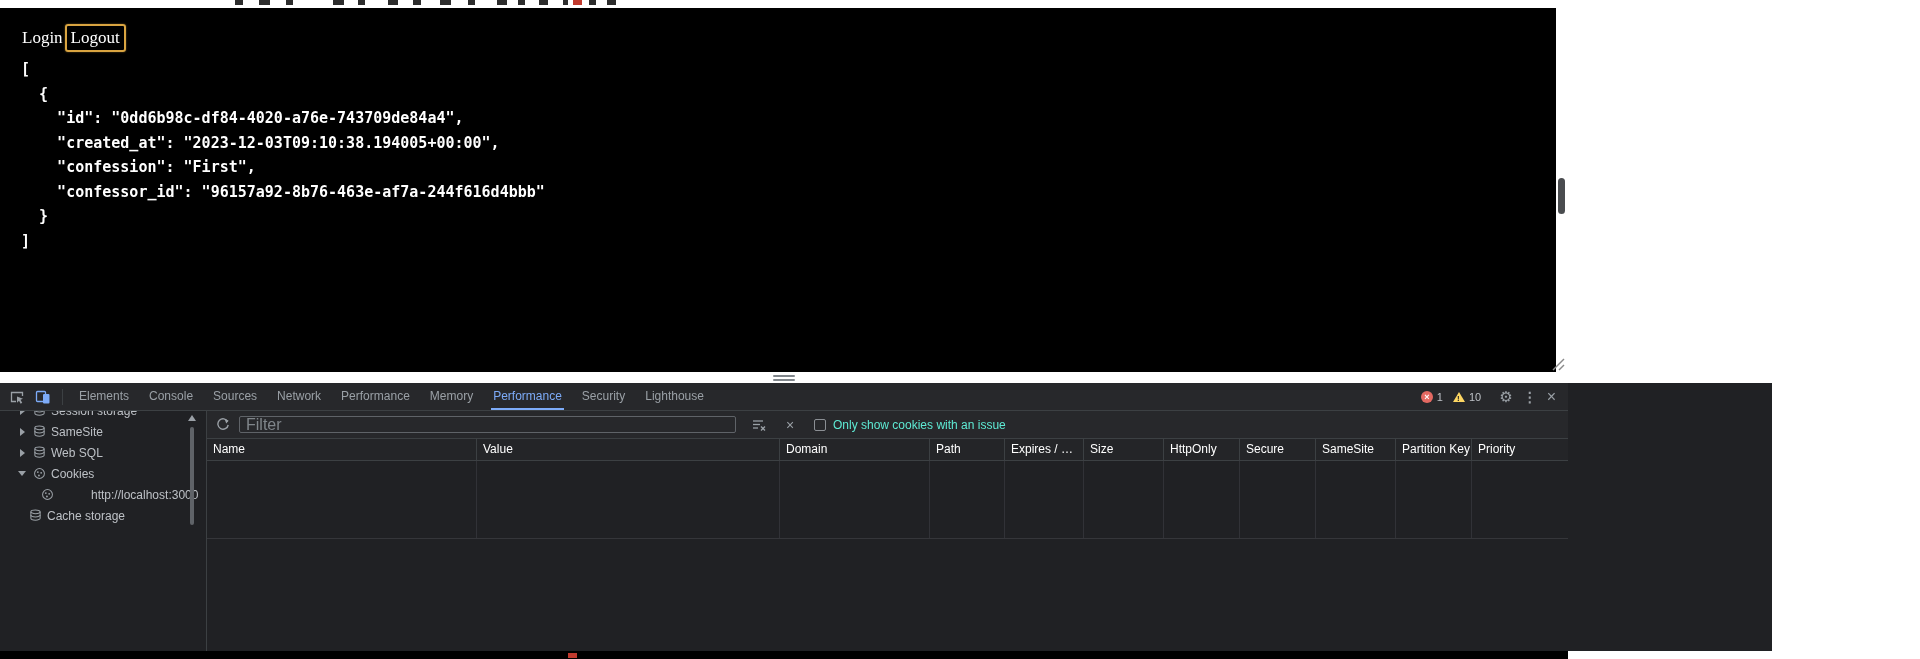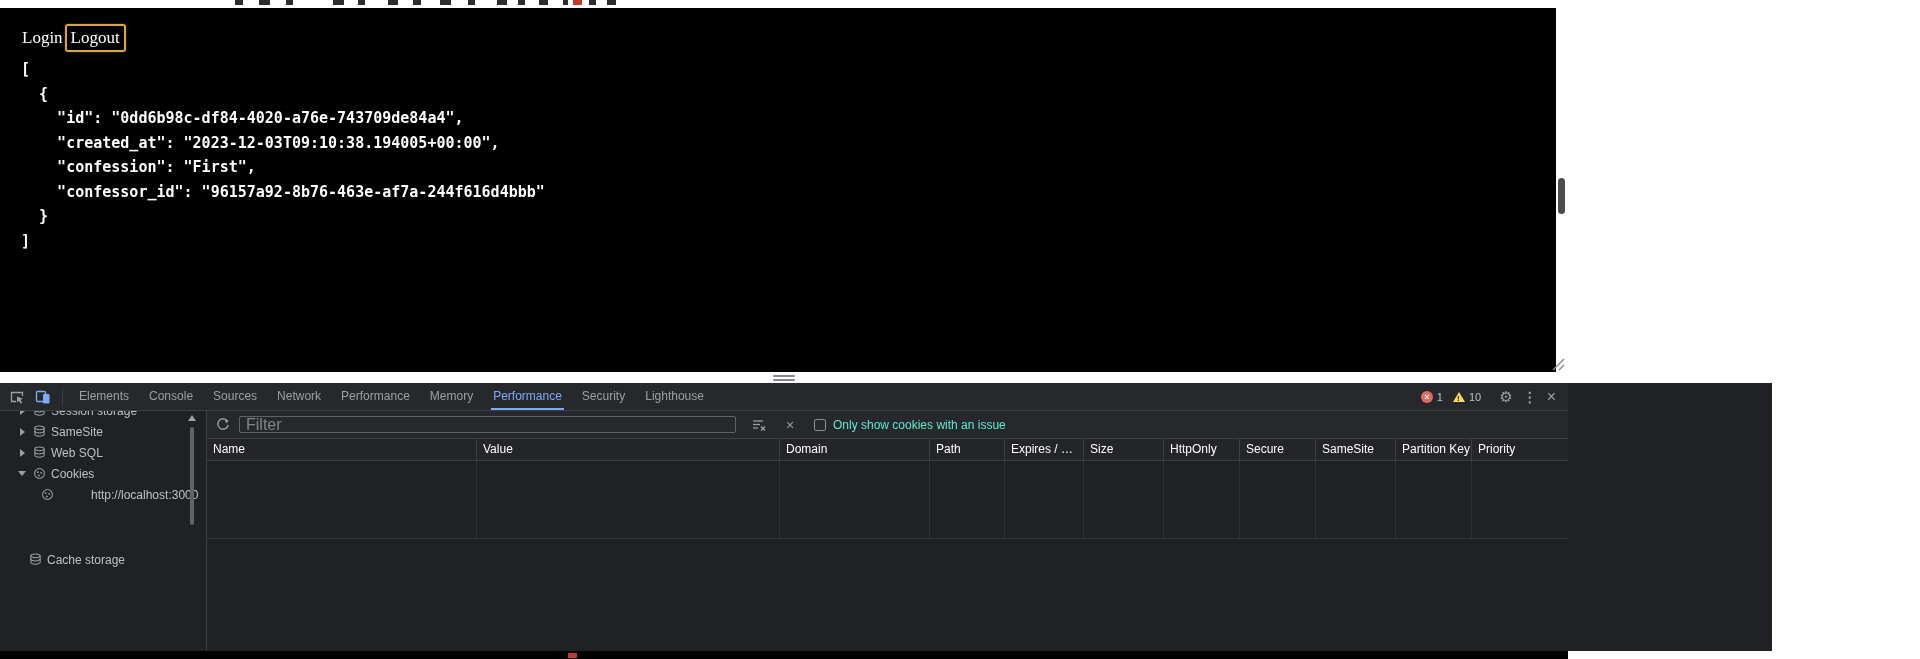--- a/index.html
+++ b/index.html
@@ -51,21 +51,21 @@
               border-right:6px solid transparent; border-bottom:10px solid #fdd663; }
   .warn-tri span { position:absolute; left:-2px; top:2px; color:#202124; font-size:8px; font-weight:bold; }
   .glyph-btn { color:#9aa0a6; cursor:pointer; font-size:14px; line-height:14px; }
 
   
   #dt-sidebar { position:absolute; left:0; top:28px; width:207px; height:240px; border-right:1px solid #3c4043;
                 overflow:hidden; background:#202124; }
   .tree-row { display:flex; align-items:center; height:21px; padding-left:16px; gap:4px; color:#bdc1c6; cursor:pointer; white-space:nowrap; }
   .tree-row.cut { margin-top:-11px; }
   .tree-row.leaf-deep { padding-left:40px;gap:36px; }
-  .tree-row.no-tri { padding-left:28px;margin-top:44px; }
+  .tree-row.no-tri { padding-left:28px; }
   .tri { width:12px; display:flex; justify-content:center; }
   .tri-r { width:0; height:0; border-left:5px solid #9aa0a6; border-top:4px solid transparent; border-bottom:4px solid transparent; }
   .tri-d { width:0; height:0; border-top:5px solid #9aa0a6; border-left:4px solid transparent; border-right:4px solid transparent; }
   .tree-icon { width:15px; height:14px; display:flex; align-items:center; justify-content:center; }
 
   #sidebar-scrollbar { position:absolute; left:187px; top:2px; width:11px; height:232px; }
   #sb-up { position:absolute; left:1px; top:2px; width:0; height:0; border-left:4px solid transparent;
            border-right:4px solid transparent; border-bottom:6px solid #9aa0a6; }
   #sb-thumb { position:absolute; left:3px; top:14px; width:4px; height:98px; background:#5f6368; border-radius:2px; }
 

